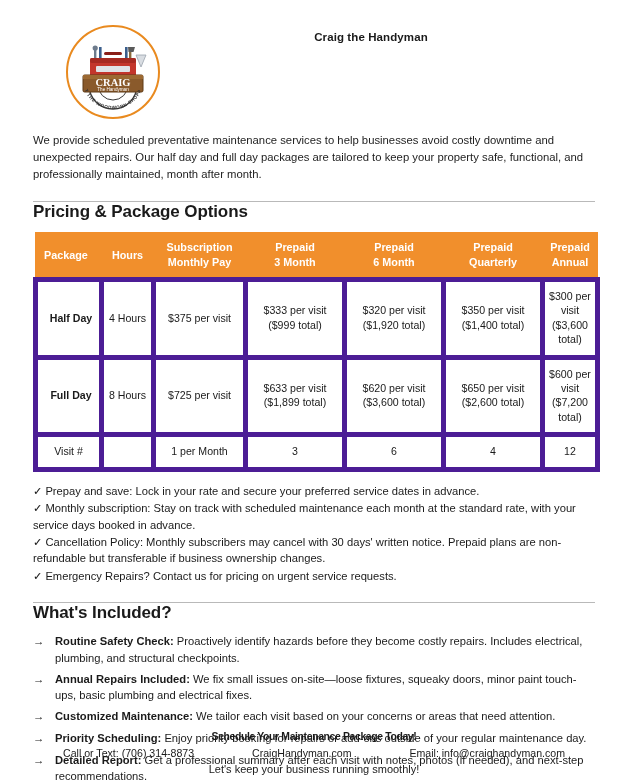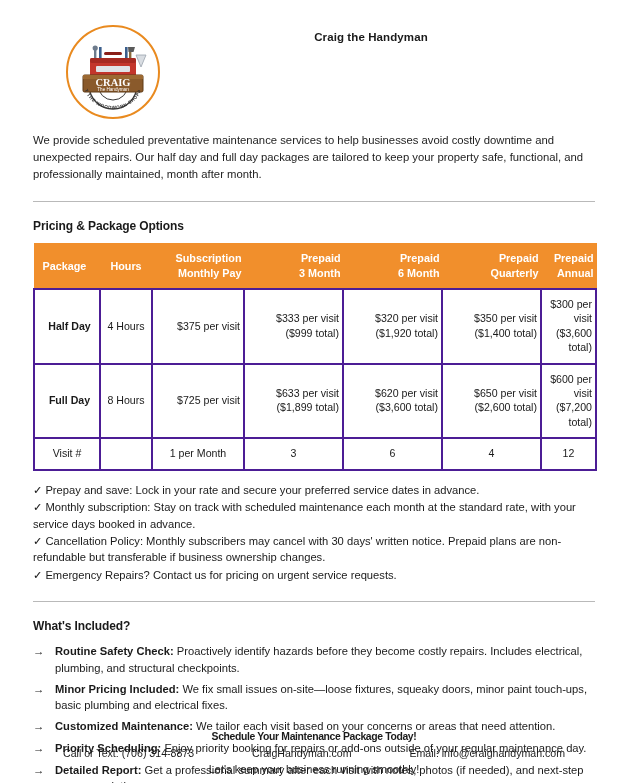--- a/index.html
+++ b/index.html
@@ -76,23 +76,23 @@
   }
 
   .divider {
     border: 0;
     border-top: 1px solid #b9b9b9;
     margin: 18px 0 0 0;
     height: 0;
   }
 
   .section-title {
-    font-size: 12px;
-    font-weight: bold;
-    margin-top: 17px;
+    font-size: 17px;
+    font-weight: bold;
+    margin-top: 0;
     margin-bottom: 10px;
     letter-spacing: -0.1px;
   }
 
   
   table.pricing {
     width: 100%;
     border-collapse: collapse;
     table-layout: fixed;
     font-size: 10.6px;
@@ -106,38 +106,37 @@
     padding: 7px 2px 8px 2px;
     line-height: 1.32;
     border: 1px solid #F18F2C;
     vertical-align: middle;
   }
   table.pricing th.left-head {
     text-align: left;
     padding-left: 8px;
   }
   table.pricing td {
-    border: 2px solid #4c1d95;
+    border: 5px solid #4c1d95;
     text-align: center;
     padding: 7px 3px 8px 3px;
     line-height: 1.36;
     vertical-align: middle;
     color: #1a1a1a;
   }
   table.pricing td.rowhead {
     font-weight: normal;
   }
   table.pricing td.rowhead-left {
     font-weight: bold;
     text-align: center;
     padding-left: 8px;
   }
   .cell-sub {
     display: block;
-    text-align: right;
   }
   col.c-package { width: 66px; }
   col.c-hours   { width: 52px; }
   col.c-sub     { width: 92px; }
   col.c-p3      { width: 99px; }
   col.c-p6      { width: 99px; }
   col.c-pq      { width: 99px; }
   col.c-pa      { width: 55px; }
 
   
@@ -400,21 +399,21 @@
 
   <h2 class="section-title">What's Included?</h2>
 
   <div class="included-list">
     <div class="inc-item">
       <span class="inc-arrow">→</span>
       <span class="inc-body"><span class="inc-label">Routine Safety Check:</span> <span>Proactively identify hazards before they become costly repairs. Includes electrical, plumbing, and structural checkpoints.</span></span>
     </div>
     <div class="inc-item">
       <span class="inc-arrow">→</span>
-      <span class="inc-body"><span class="inc-label">Minor Pricing Included:</span> <span>We fix small issues on-site—loose fixtures, squeaky doors, minor paint touch-ups, basic plumbing and electrical fixes.</span></span>
+      <span class="inc-body"><span class="inc-label">Annual Repairs Included:</span> <span>We fix small issues on-site—loose fixtures, squeaky doors, minor paint touch-ups, basic plumbing and electrical fixes.</span></span>
     </div>
     <div class="inc-item">
       <span class="inc-arrow">→</span>
       <span class="inc-body"><span class="inc-label">Customized Maintenance:</span> <span>We tailor each visit based on your concerns or areas that need attention.</span></span>
     </div>
     <div class="inc-item">
       <span class="inc-arrow">→</span>
       <span class="inc-body"><span class="inc-label">Priority Scheduling:</span> <span>Enjoy priority booking for repairs or add-ons outside of your regular maintenance day.</span></span>
     </div>
     <div class="inc-item">

